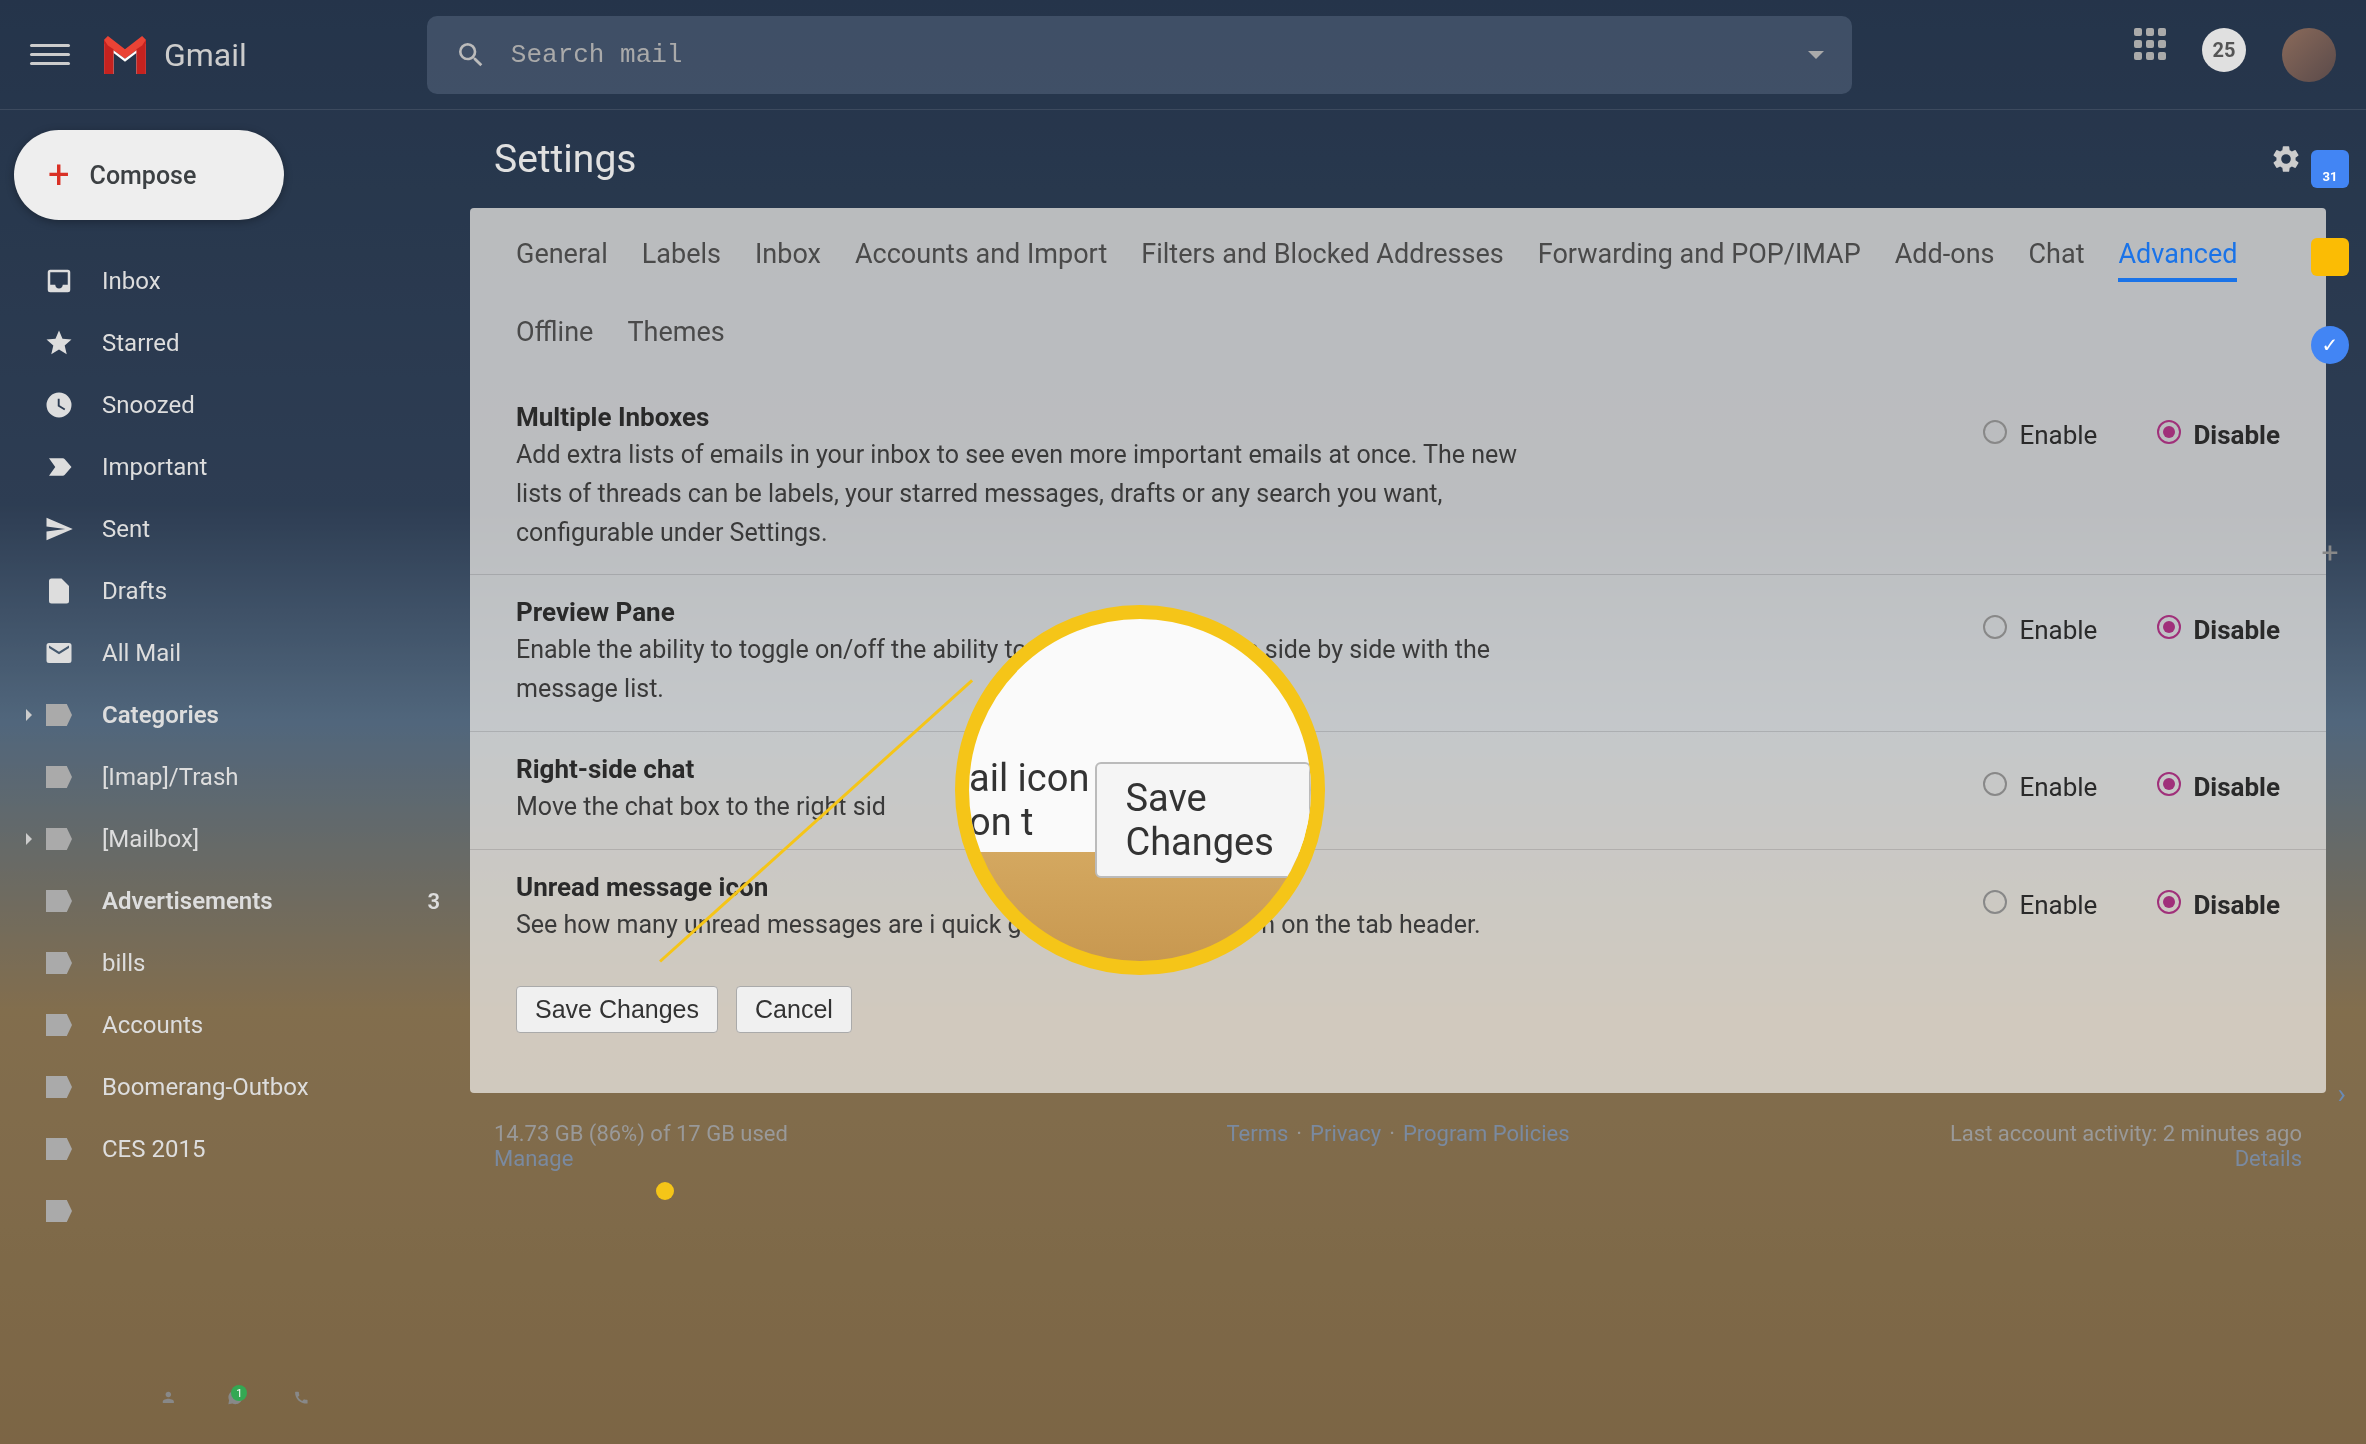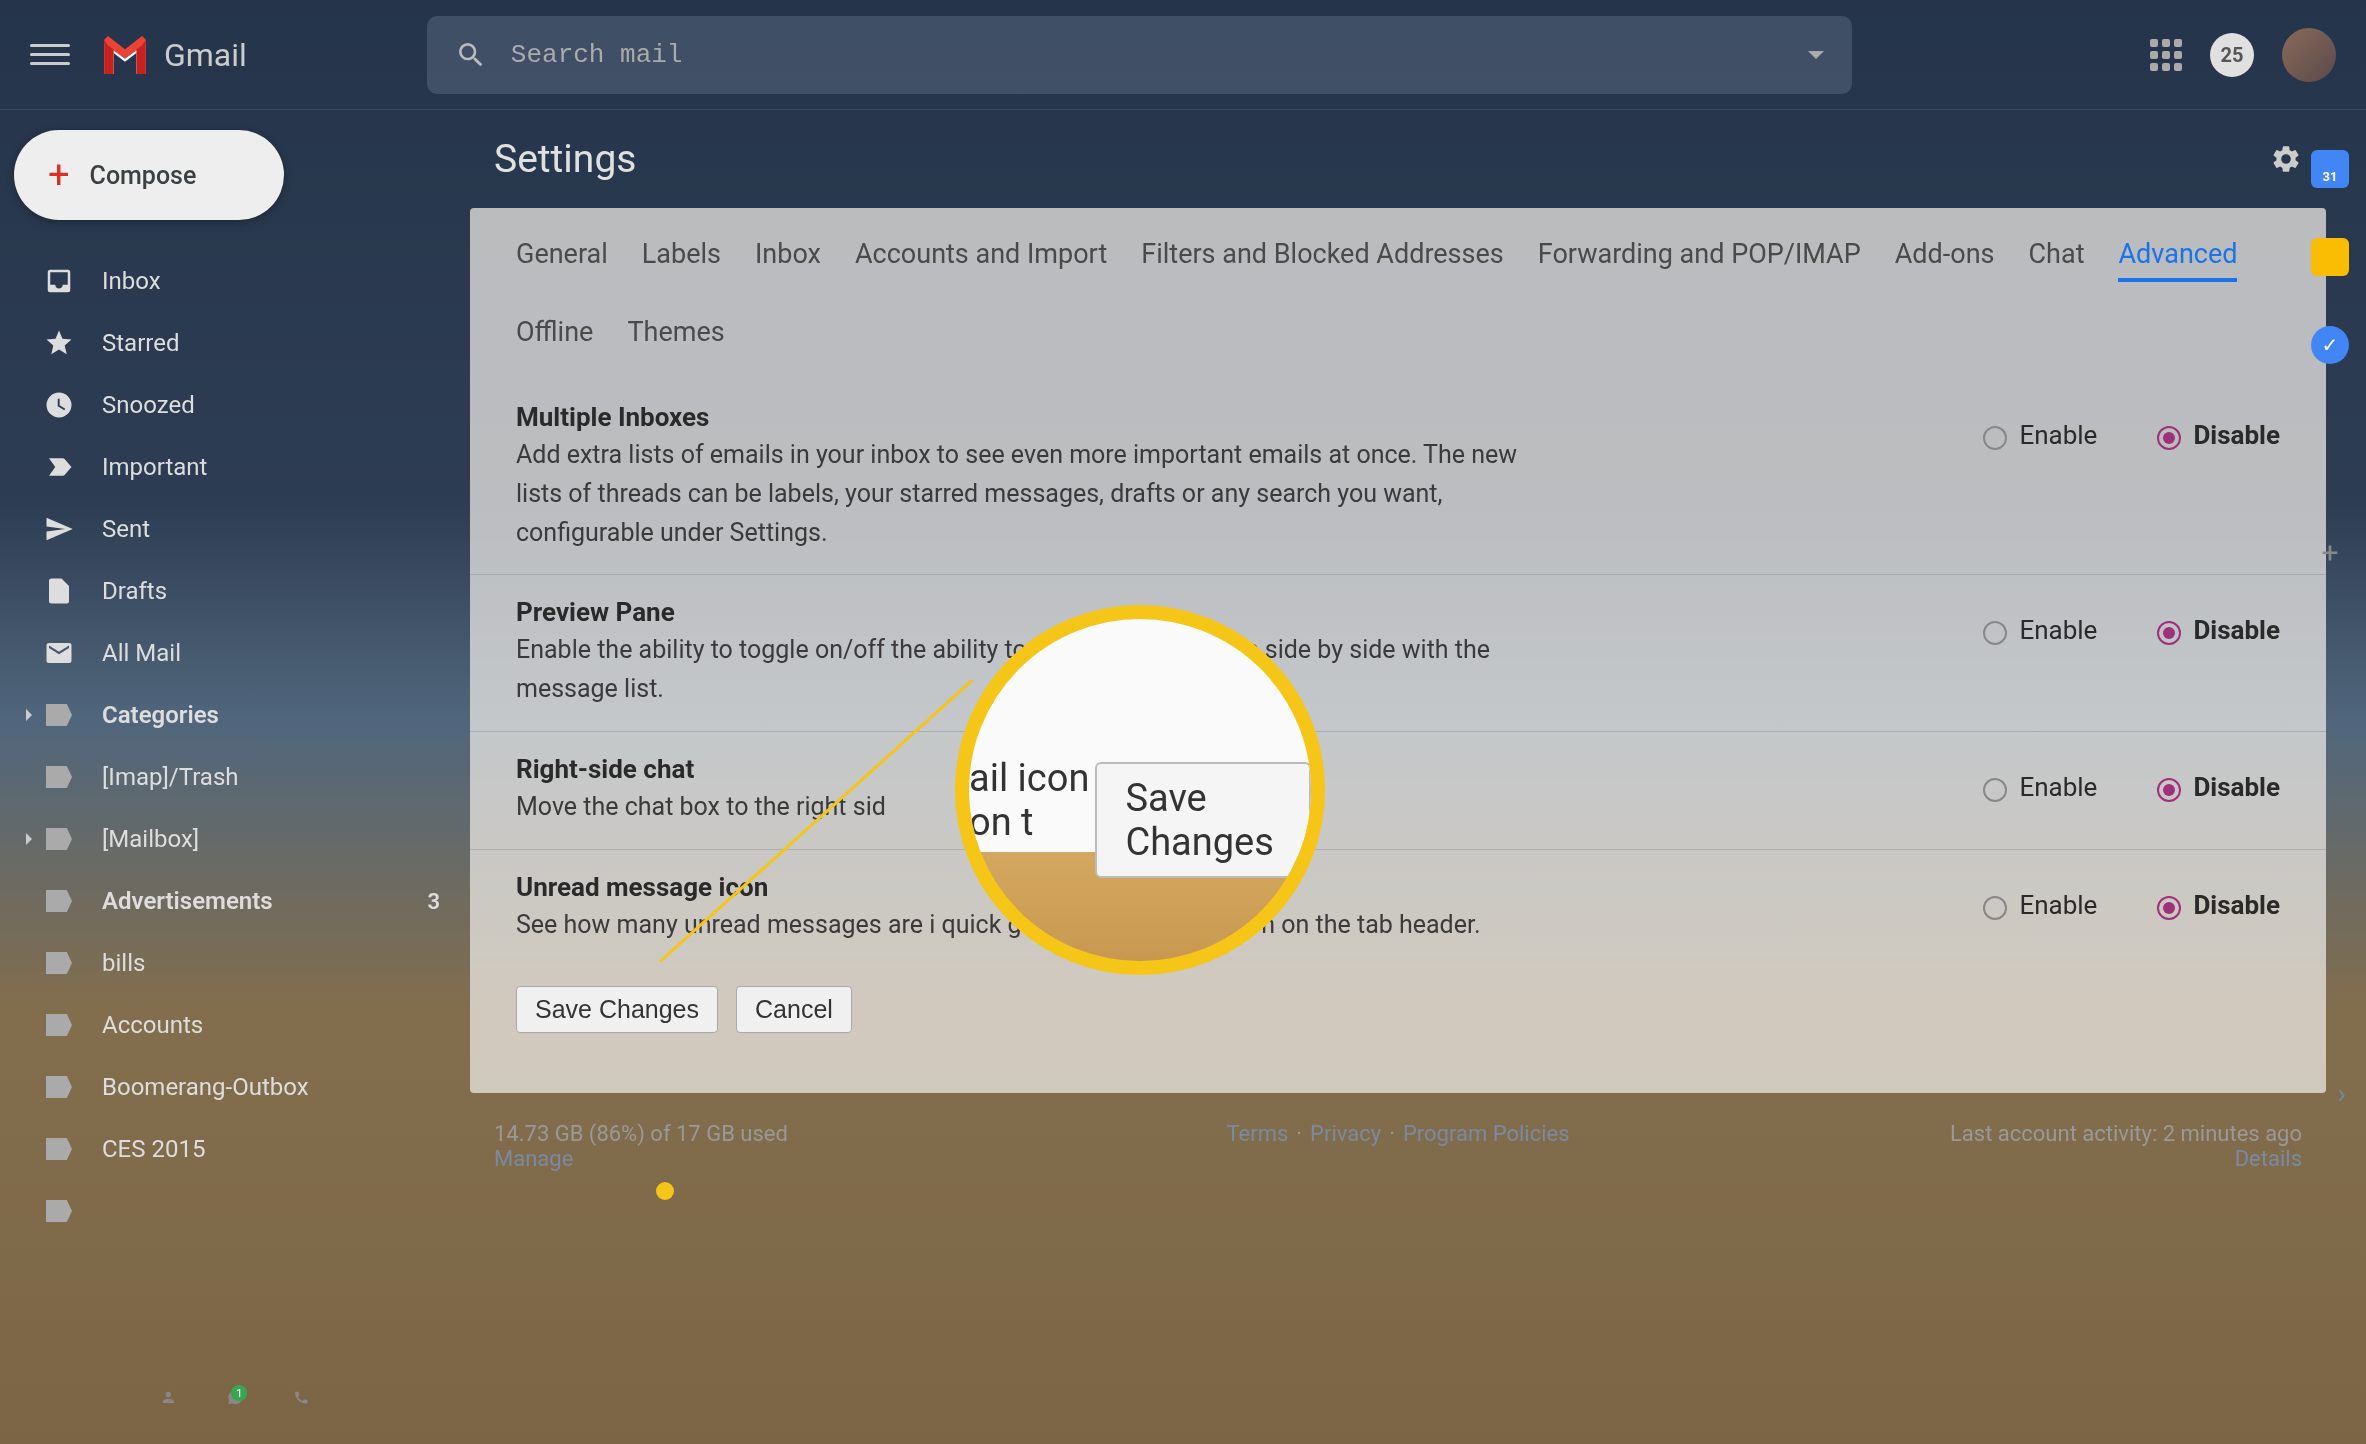--- a/index.html
+++ b/index.html
@@ -48,21 +48,21 @@
   flex: 1;
   background: transparent;
   border: none;
   color: #ccc;
   font-size: 26px;
   outline: none;
   font-family: Liberation Mono, monospace;
 }
 .search-input::placeholder { color: #aaa; }
 .search-dropdown { width: 0; height: 0; border-left: 8px solid transparent; border-right: 8px solid transparent; border-top: 8px solid #aaa; margin-left: 20px; }
-.header-right { margin-left: auto; display: flex; align-items: center; gap: 28px; }
+.header-right { margin-left: auto; display: flex; gap: 36px; }
 .apps-grid { width: 32px; height: 32px; display: grid; grid-template-columns: repeat(3, 1fr); grid-template-rows: repeat(3, 1fr); gap: 4px; }
 .apps-grid span { background: #aaa; border-radius: 2px; }
 .badge-25 { width: 44px; height: 44px; border-radius: 50%; background: #e0e0e0; display: flex; align-items: center; justify-content: center; font-size: 20px; font-weight: bold; color: #555; }
 .avatar { width: 54px; height: 54px; border-radius: 50%; background: linear-gradient(135deg, #8a6a5a, #5a4a4a); }
 .main { display: flex; position: relative; z-index: 2; }
 .sidebar { width: 470px; padding: 20px 0 0 14px; }
 .compose-btn {
   width: 270px;
   height: 90px;
   background: #eee;
@@ -111,21 +111,21 @@
 .tabs { display: flex; flex-wrap: wrap; padding: 0 46px; gap: 34px; row-gap: 34px; }
 .tab { font-size: 27px; color: #4a4a4a; cursor: pointer; padding-bottom: 8px; }
 .tab.active { color: #1a73e8; border-bottom: 4px solid #1a73e8; }
 
 .setting-row { padding: 22px 46px; border-bottom: 1px solid rgba(0,0,0,0.12); display: flex; align-items: flex-start; }
 .setting-row:last-of-type { border-bottom: none; }
 .setting-desc { flex: 1; max-width: 1010px; }
 .setting-title { font-size: 26px; font-weight: 700; color: #2a2a2a; margin-bottom: 4px; }
 .setting-text { font-size: 25px; color: #3a3a3a; line-height: 1.55; }
 .radio-group { display: flex; gap: 60px; margin-left: auto; padding-top: 18px; }
-.radio-opt { display: flex; align-items: flex-end; gap: 12px; font-size: 26px; color: #2a2a2a; cursor: pointer; }
+.radio-opt { display: flex; align-items: flex-start; gap: 12px; font-size: 26px; color: #2a2a2a; cursor: pointer; }
 .radio { width: 24px; height: 24px; border: 2px solid #888; border-radius: 50%; display: flex; align-items: center; justify-content: center; }
 .radio.checked { border-color: #a0307a; }
 .radio.checked::after { content: ''; width: 12px; height: 12px; background: #a0307a; border-radius: 50%; }
 .radio-opt.checked { font-weight: 700; }
 
 .action-row { padding: 20px 46px 0 46px; display: flex; gap: 18px; }
 .btn { padding: 8px 18px; font-size: 25px; background: #f0f0f0; border: 1px solid #aaa; border-radius: 4px; cursor: pointer; color: #333; }
 
 .footer { display: flex; padding: 28px 24px; font-size: 22px; color: #999; }
 .footer a { color: #7a8aa0; text-decoration: none; }

